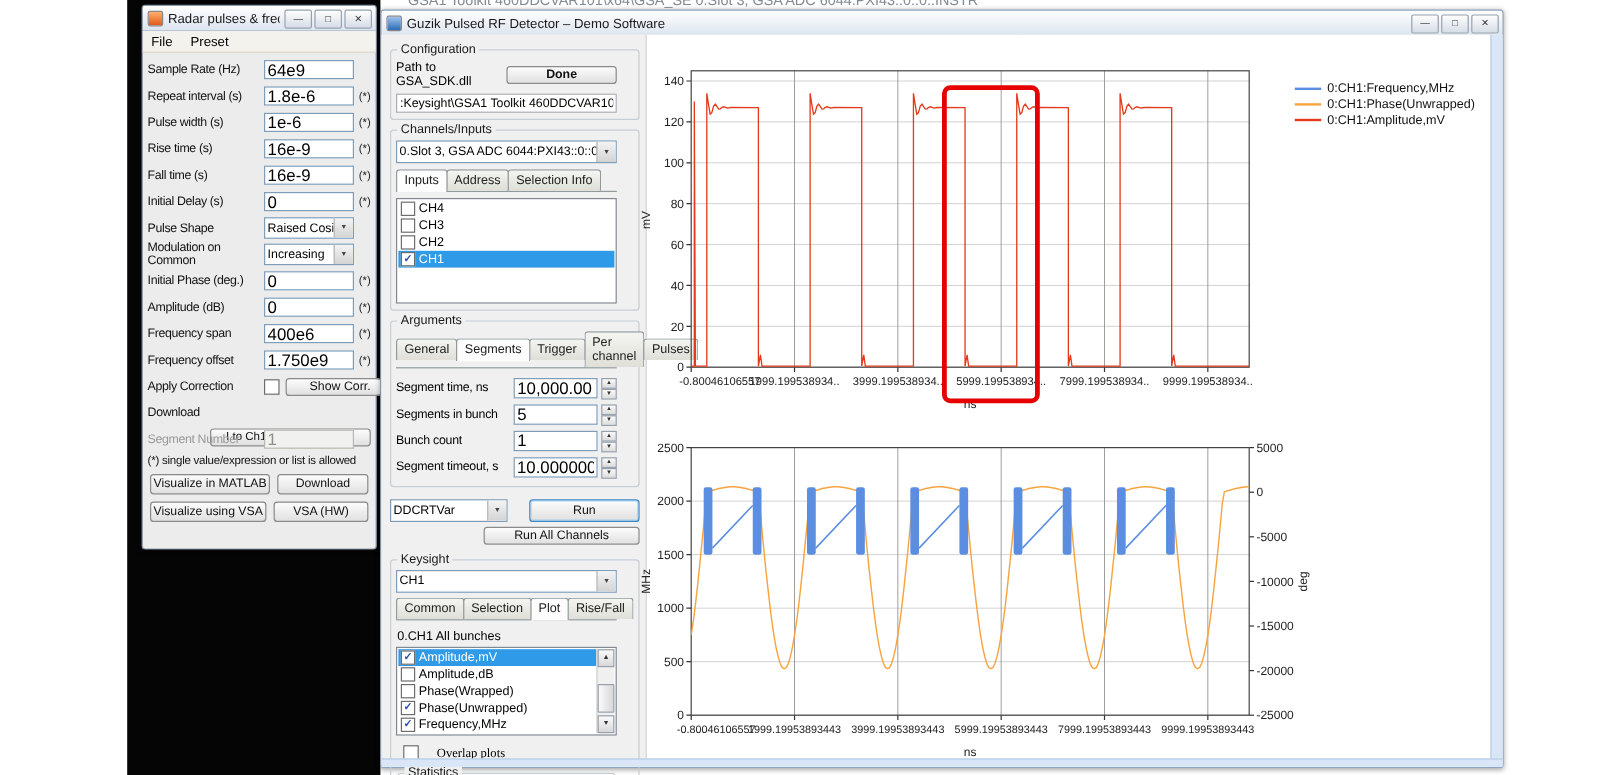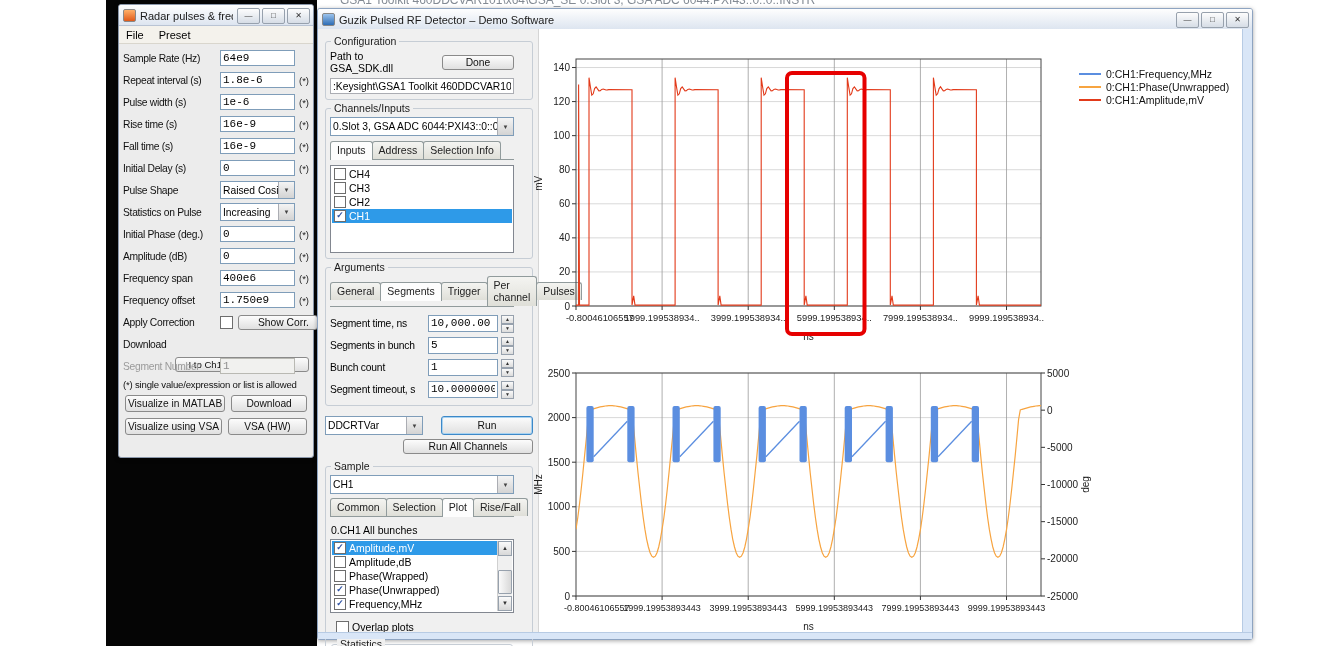--- a/index.html
+++ b/index.html
@@ -26,22 +26,22 @@
            border-bottom:1px solid #d9d6cd;font-size:11px;}
   .menubar span{cursor:default;}
 
   
   .leftwin{left:118px;top:4px;width:194px;height:452px;background:#ececec;}
   .lcontent{padding:3px 0 0 0;}
   .lrow{display:flex;align-items:center;height:22px;padding:0 4px;}
   .lbl{width:97px;font-size:10.3px;letter-spacing:-.3px;color:#111;flex:none;}
   .lbl.dim{color:#9a9a9a;}
   .lbl.short{width:52px;}
-  .inp{flex:1;min-width:0;height:14px;border:1px solid #7f9db9;background:#fff;font-size:11px;
-       padding:0 2px;font-family:Liberation Mono, monospace;}
+  .inp{flex:1;min-width:0;height:14px;border:1px solid #7f9db9;background:#fff;font-size:14px;
+       padding:0 2px;font-family:Liberation Sans, sans-serif;}
   .inp.dis{background:#f1f1ef;border-color:#b9b9b3;color:#8f8f8f;}
   .star{width:14px;font-size:9.5px;text-align:right;color:#222;flex:none;}
   .dd{flex:1;min-width:0;height:16px;border:1px solid #7f9db9;background:#fff;display:flex;align-items:center;
       font-size:10.3px;overflow:hidden;}
   .dd .ddval{padding-left:2px;flex:1;white-space:nowrap;overflow:hidden;}
   .dd .ddarrow{width:15px;height:100%;flex:none;background:linear-gradient(#f4f4f4,#d3d3d3);
       border-left:1px solid #abadb3;font-size:6px;display:flex;align-items:center;justify-content:center;color:#444;}
   .chkbox{width:11px;height:11px;border:1px solid #6d6d6d;background:#fff;flex:none;
           font-size:10px;line-height:10px;text-align:center;color:#2d51a3;font-weight:bold;}
   .btn{border:1px solid #8a8a8a;background:linear-gradient(#fcfcfc,#e0e0e0);border-radius:3px;
@@ -54,21 +54,21 @@
   .rightwin{left:317px;top:8px;width:934px;height:630px;background:#f0f0f0;border-color:#8ea4c1;}
   .client{position:absolute;left:0;right:0;top:20px;bottom:0;background:#fff;}
   .bluestrip-r{position:absolute;right:0;top:0;bottom:0;width:9px;background:#d9e6f7;border-left:1px solid #b7cbe4;}
   .bluestrip-b{position:absolute;left:0;right:0;bottom:0;height:6px;background:#d9e6f7;border-top:1px solid #b7cbe4;}
   .controls{position:absolute;left:0;top:0;bottom:6px;width:221px;background:#f0f0f0;
             border-right:1px solid #d5d5d5;padding:4px 4px 0 6px;box-sizing:border-box;font-size:10.5px;}
   .grp{position:relative;border:1px solid #c6cdd5;border-radius:3px;margin:8px 1px 6px 1px;padding:8px 18px 5px 4px;}
   .glabel{position:absolute;top:-7px;left:5px;background:#f0f0f0;padding:0 3px;font-size:10.5px;color:#1a1a1a;}
   .cfgrow{display:flex;align-items:center;gap:16px;margin-bottom:4px;}
   .cfgrow .l{flex:1;font-size:10.5px;}
-  .btn.done{width:72px;}
+  .btn.done{width:92px;font-weight:bold;}
   .wideinp{width:100%;box-sizing:border-box;height:16px;border:1px solid #abadb3;background:#fff;
            font-size:10.3px;padding:0 2px;font-family:"Liberation Sans",sans-serif;}
   .tabs{display:flex;position:relative;z-index:1;margin-top:5px;align-items:center;}
   .tab{font-size:10.5px;padding:2px 6px 3px 6px;border:1px solid #919b9c;border-bottom:none;
        background:linear-gradient(#f4f4f1,#dfdfd8);border-radius:3px 3px 0 0;margin-right:-1px;position:relative;color:#222;}
   .tab.active{background:#fdfdfd;z-index:3;top:0;padding-bottom:4px;margin-bottom:-1px;}
   .tabpanel{border-top:1px solid #919b9c;position:relative;z-index:0;padding-top:5px;}
   .listbox{border:1px solid #828790;background:#fff;padding:1px;}
   .chl{height:84px;}
   .lirow{display:flex;align-items:center;gap:3px;height:14px;padding:0 1px 0 2px;font-size:10.5px;}
@@ -86,21 +86,21 @@
   .runall{display:flex;justify-content:flex-end;margin:0 1px 4px 1px;}
   .btn.runall-b{width:130px;text-align:center;}
   .plist{display:flex;}
   .plist .rows{flex:1;}
   .sb{width:14px;display:flex;flex-direction:column;border-left:1px solid #d0d0d0;background:#f0f0f0;}
   .sb .sbtn{height:13px;border:1px solid #97a1ad;background:linear-gradient(#fafafa,#d8d8d8);
             font-size:6px;line-height:12px;text-align:center;color:#333;}
   .sb .strack{flex:1;position:relative;}
   .sb .sthumb{position:absolute;left:0;right:0;top:14px;height:22px;border:1px solid #97a1ad;
             background:linear-gradient(90deg,#fafafa,#d8d8d8);border-radius:1px;}
-  .ovrow{display:flex;align-items:flex-start;gap:3px;margin:8px 2px 2px 6px;font-size:10.5px;}
+  .ovrow{display:flex;align-items:flex-end;gap:15px;margin:8px 2px 2px 6px;font-size:10.5px;font-family:Liberation Serif, serif;}
   .strow{display:flex;align-items:center;gap:4px;height:21px;}
 
   
   #charts{position:absolute;left:198px;top:16px;width:720px;height:612px;z-index:2;}
   .legend{position:absolute;left:761px;top:38px;z-index:5;font-size:10.5px;}
   .lgrow{display:flex;align-items:center;gap:5px;height:13px;white-space:nowrap;color:#111;}
   .lgdash{width:22px;height:0;border-top:2px solid #000;flex:none;}
 </style>
 </head>
 <body>
@@ -164,21 +164,21 @@
         </div>
         <div class="lrow">
           <span class="lbl">Pulse Shape</span>
           <div class="dd">
             <span class="ddval">Raised Cosi...</span>
             <span class="ddarrow">▼</span>
           </div>
           <span class="star"></span>
         </div>
         <div class="lrow">
-          <span class="lbl">Statistics on Pulse</span>
+          <span class="lbl">Modulation on Common</span>
           <div class="dd">
             <span class="ddval">Increasing</span>
             <span class="ddarrow">▼</span>
           </div>
           <span class="star"></span>
         </div>
         <div class="lrow">
           <span class="lbl">Initial Phase (deg.)</span>
           <input class="inp" value="0" style="">
           <span class="star">(*)</span>
@@ -329,21 +329,21 @@
             <span class="ddval">DDCRTVar</span>
             <span class="ddarrow">▼</span>
           </div>
           <button class="btn run">Run</button>
         </div>
         <div class="runall">
           <button class="btn runall-b">Run All Channels</button>
         </div>
 
         <div class="grp" style="margin-top:12px;">
-          <span class="glabel">Sample</span>
+          <span class="glabel">Keysight</span>
           <div class="dd" style="height:17px;margin-bottom:4px;">
             <span class="ddval">CH1</span>
             <span class="ddarrow">▼</span>
           </div>
           <div class="tabs" id="results-tabs" style="margin-top:2px;">
               <div class="tab">Common</div>
               <div class="tab">Selection</div>
               <div class="tab active">Plot</div>
               <div class="tab">Rise/Fall</div>
             </div>

